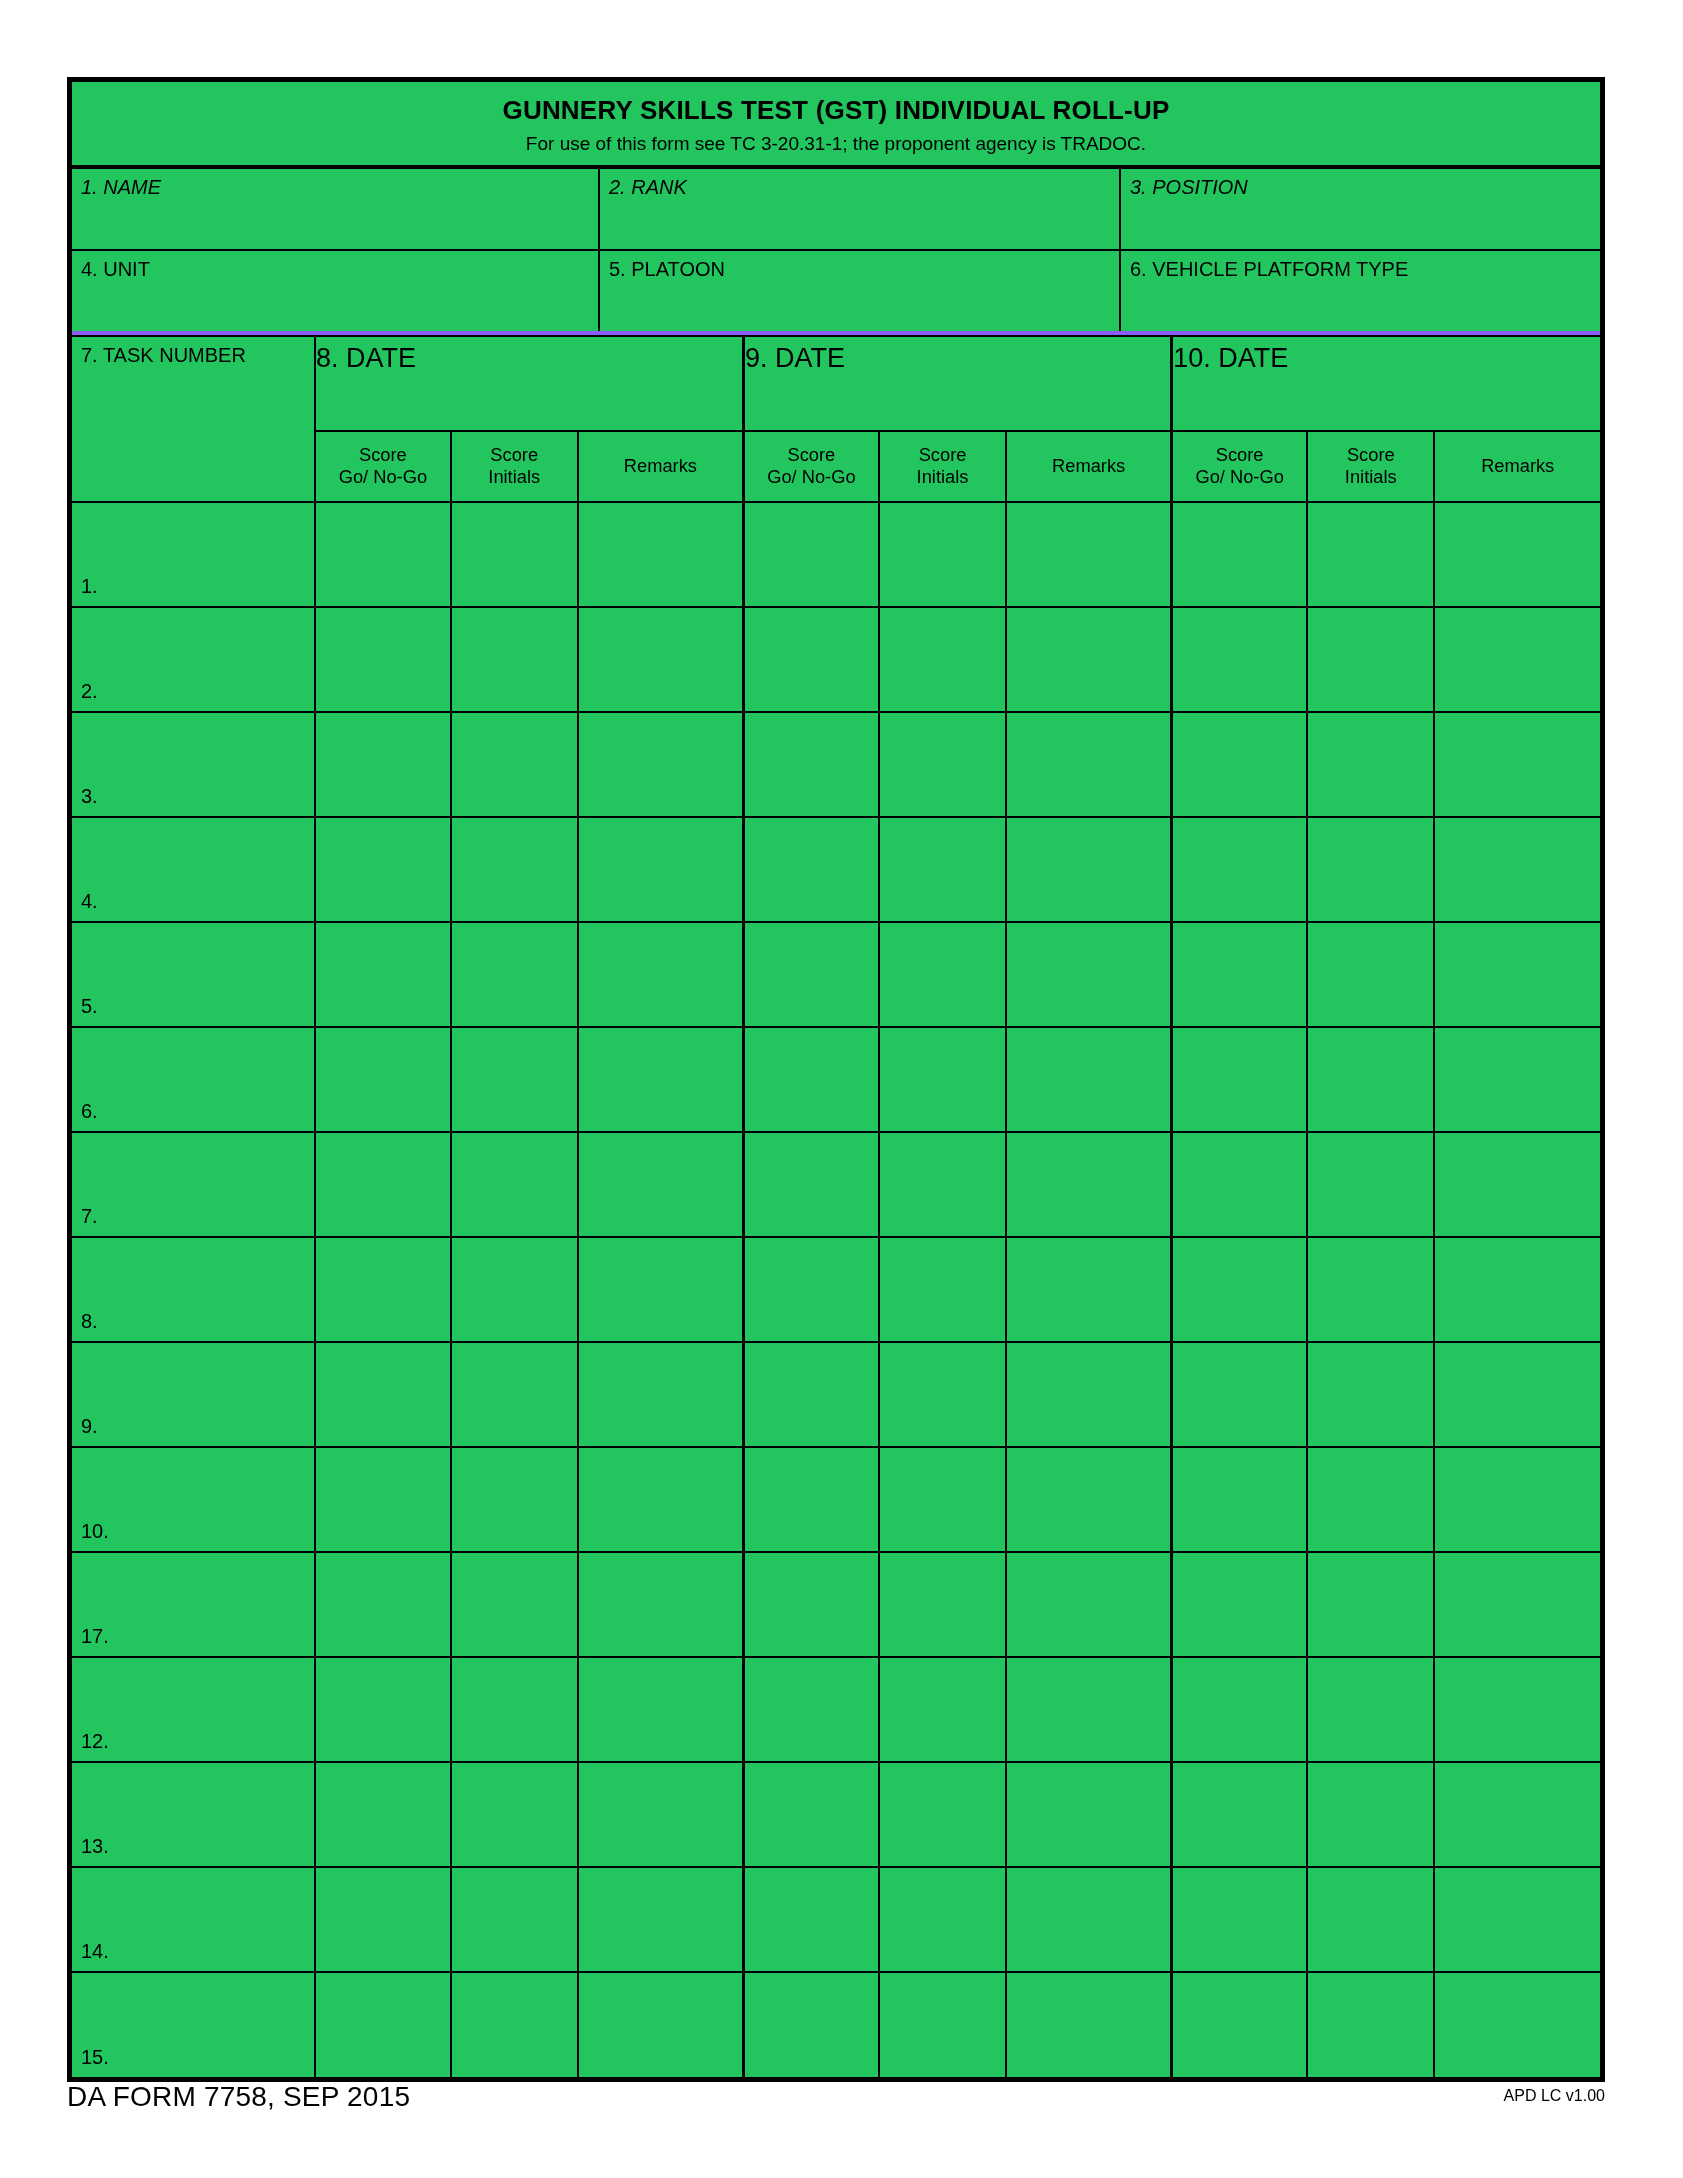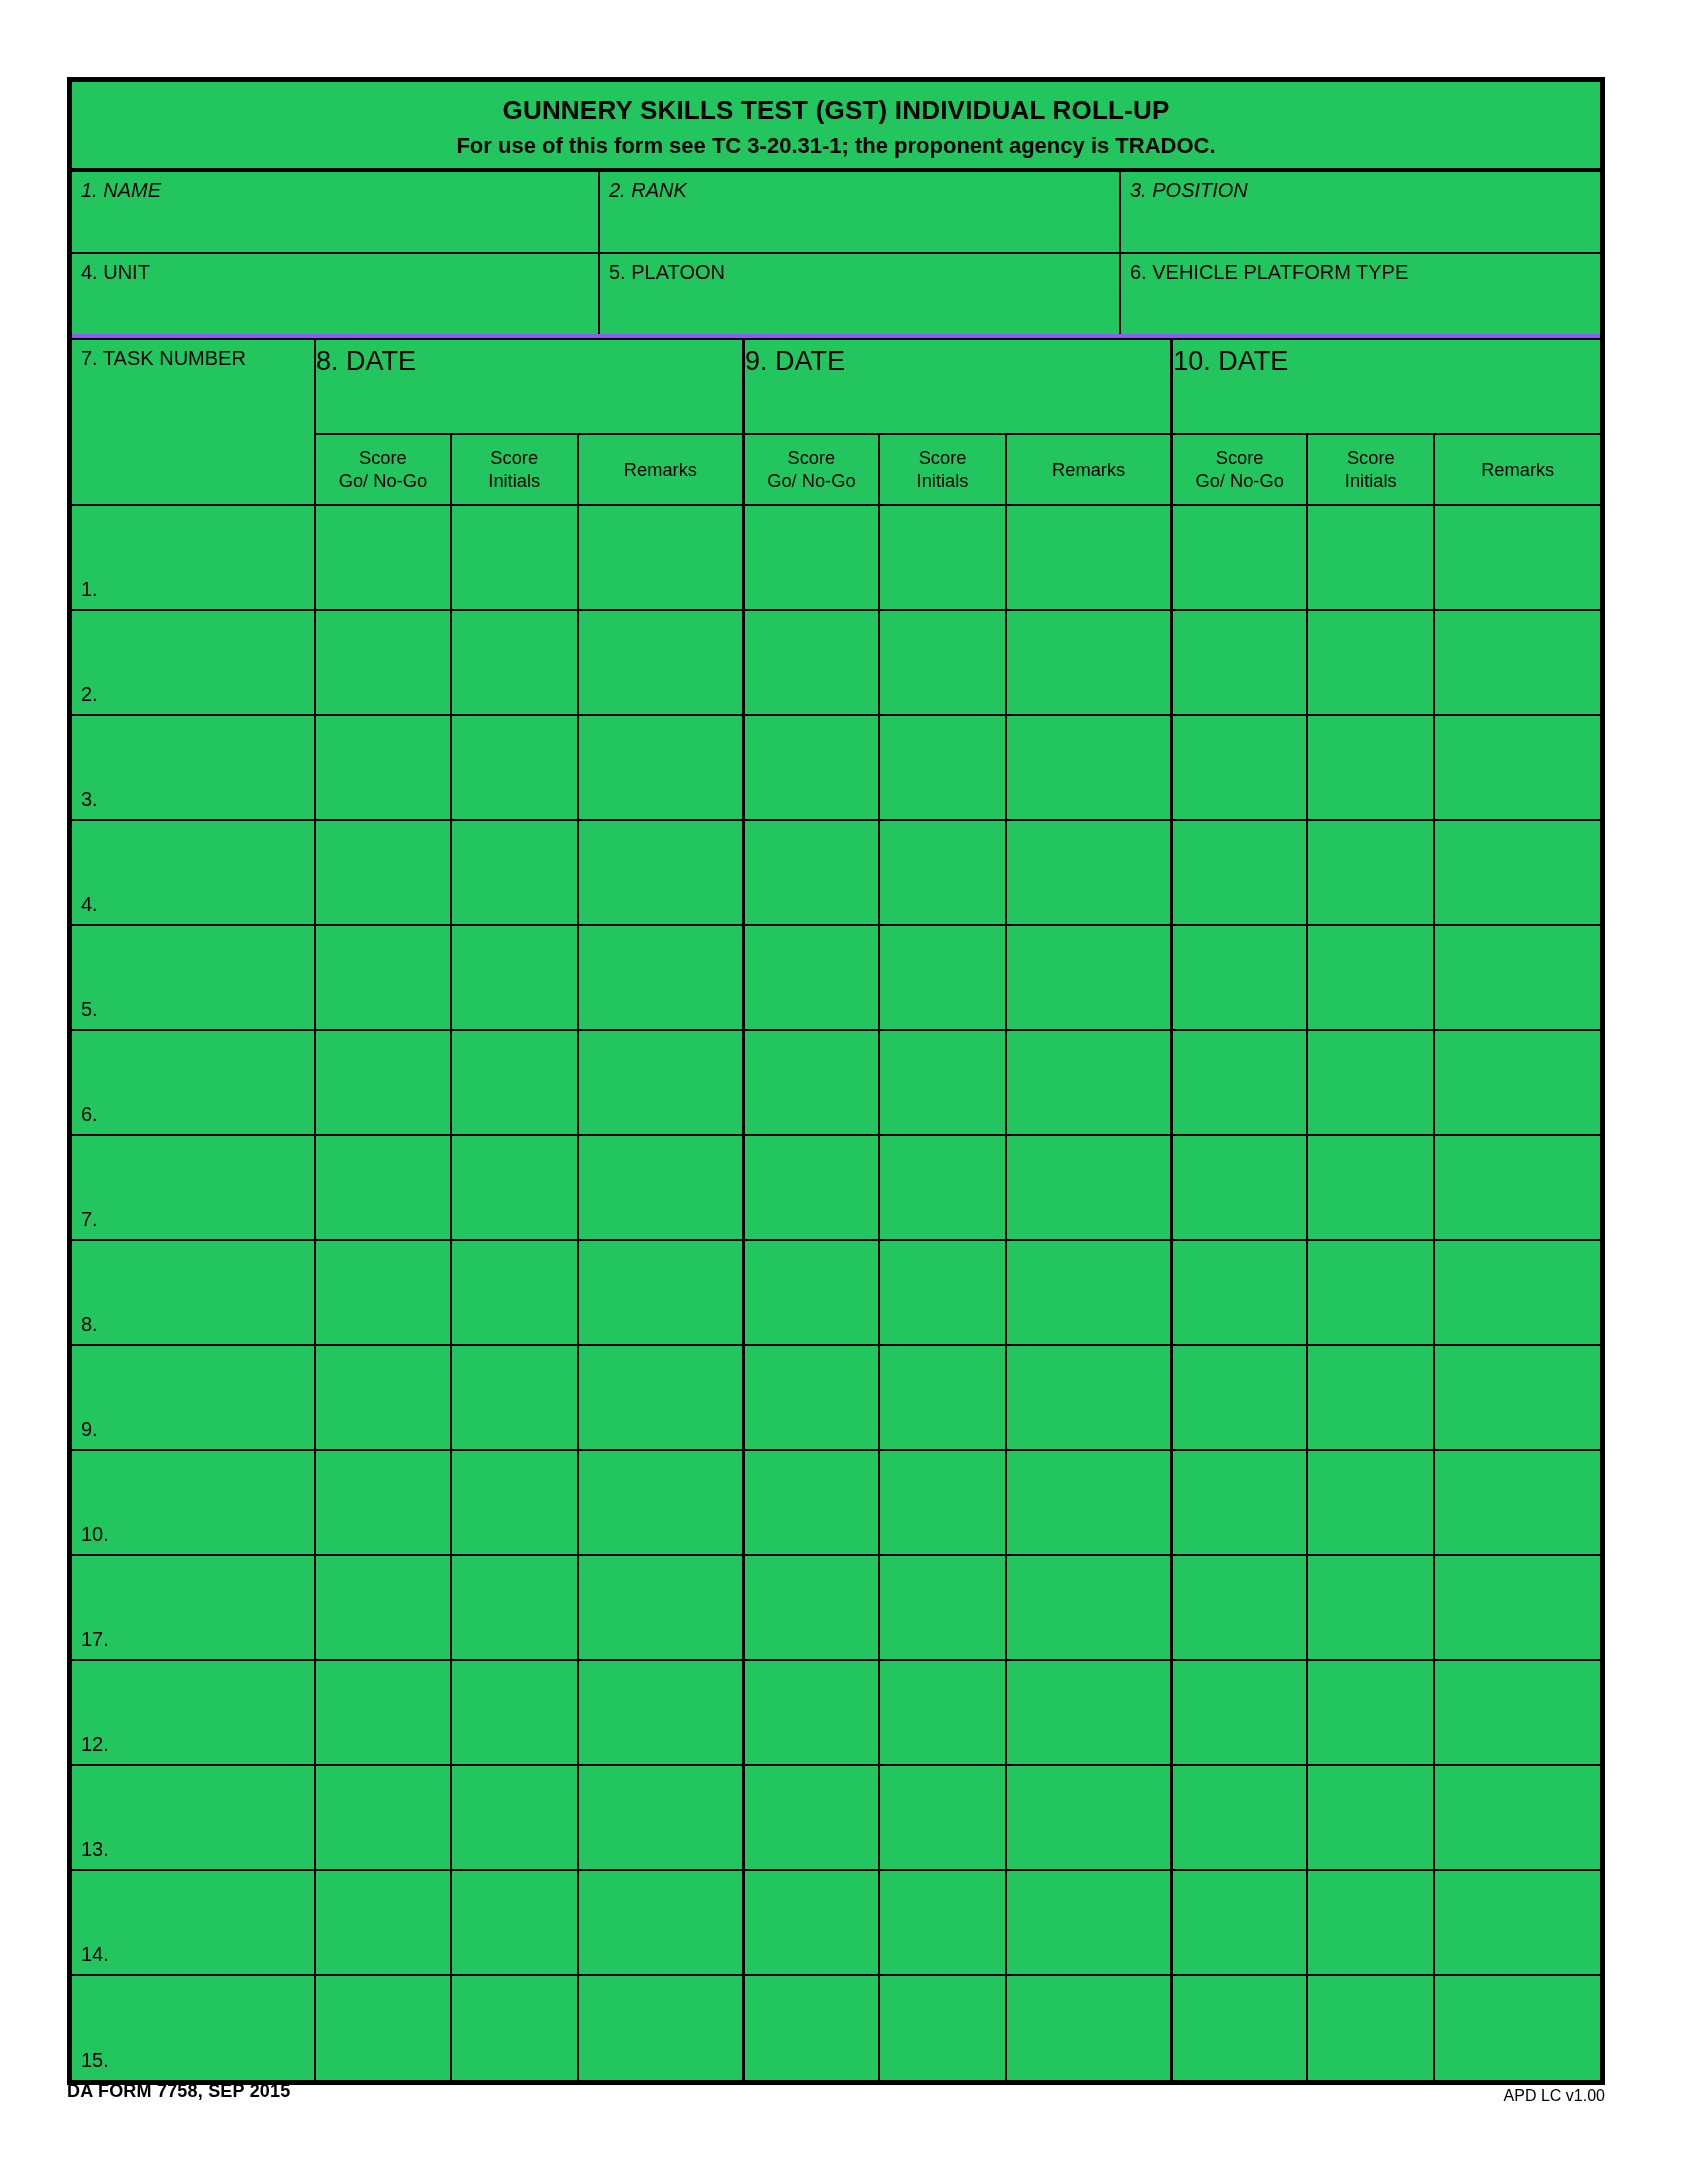--- a/index.html
+++ b/index.html
@@ -42,22 +42,22 @@
     padding: 14px 0 10px 0;
     text-align: center;
   }
   .form-title {
     font-size: 26px;
     font-weight: bold;
     letter-spacing: 0.2px;
     line-height: 1.15;
   }
   .form-subtitle {
-    font-size: 22px;
-    font-weight: bold;
+    font-size: 19px;
+    font-weight: normal;
     margin-top: 7px;
     line-height: 1.15;
   }
 
   
   .id-table {
     width: 100%;
     border-collapse: collapse;
     table-layout: fixed;
   }
@@ -142,22 +142,22 @@
     position: absolute;
     left: 67px;
     top: 2081px;
     width: 1538px;
     height: 40px;
   }
   .footer-left {
     position: absolute;
     left: 0;
     top: 0;
-    font-size: 18px;
-    font-weight: bold;
+    font-size: 28px;
+    font-weight: normal;
     letter-spacing: 0.2px;
   }
   .footer-right {
     position: absolute;
     right: 0;
     top: 6px;
     font-size: 16px;
   }
 </style>
 </head>

